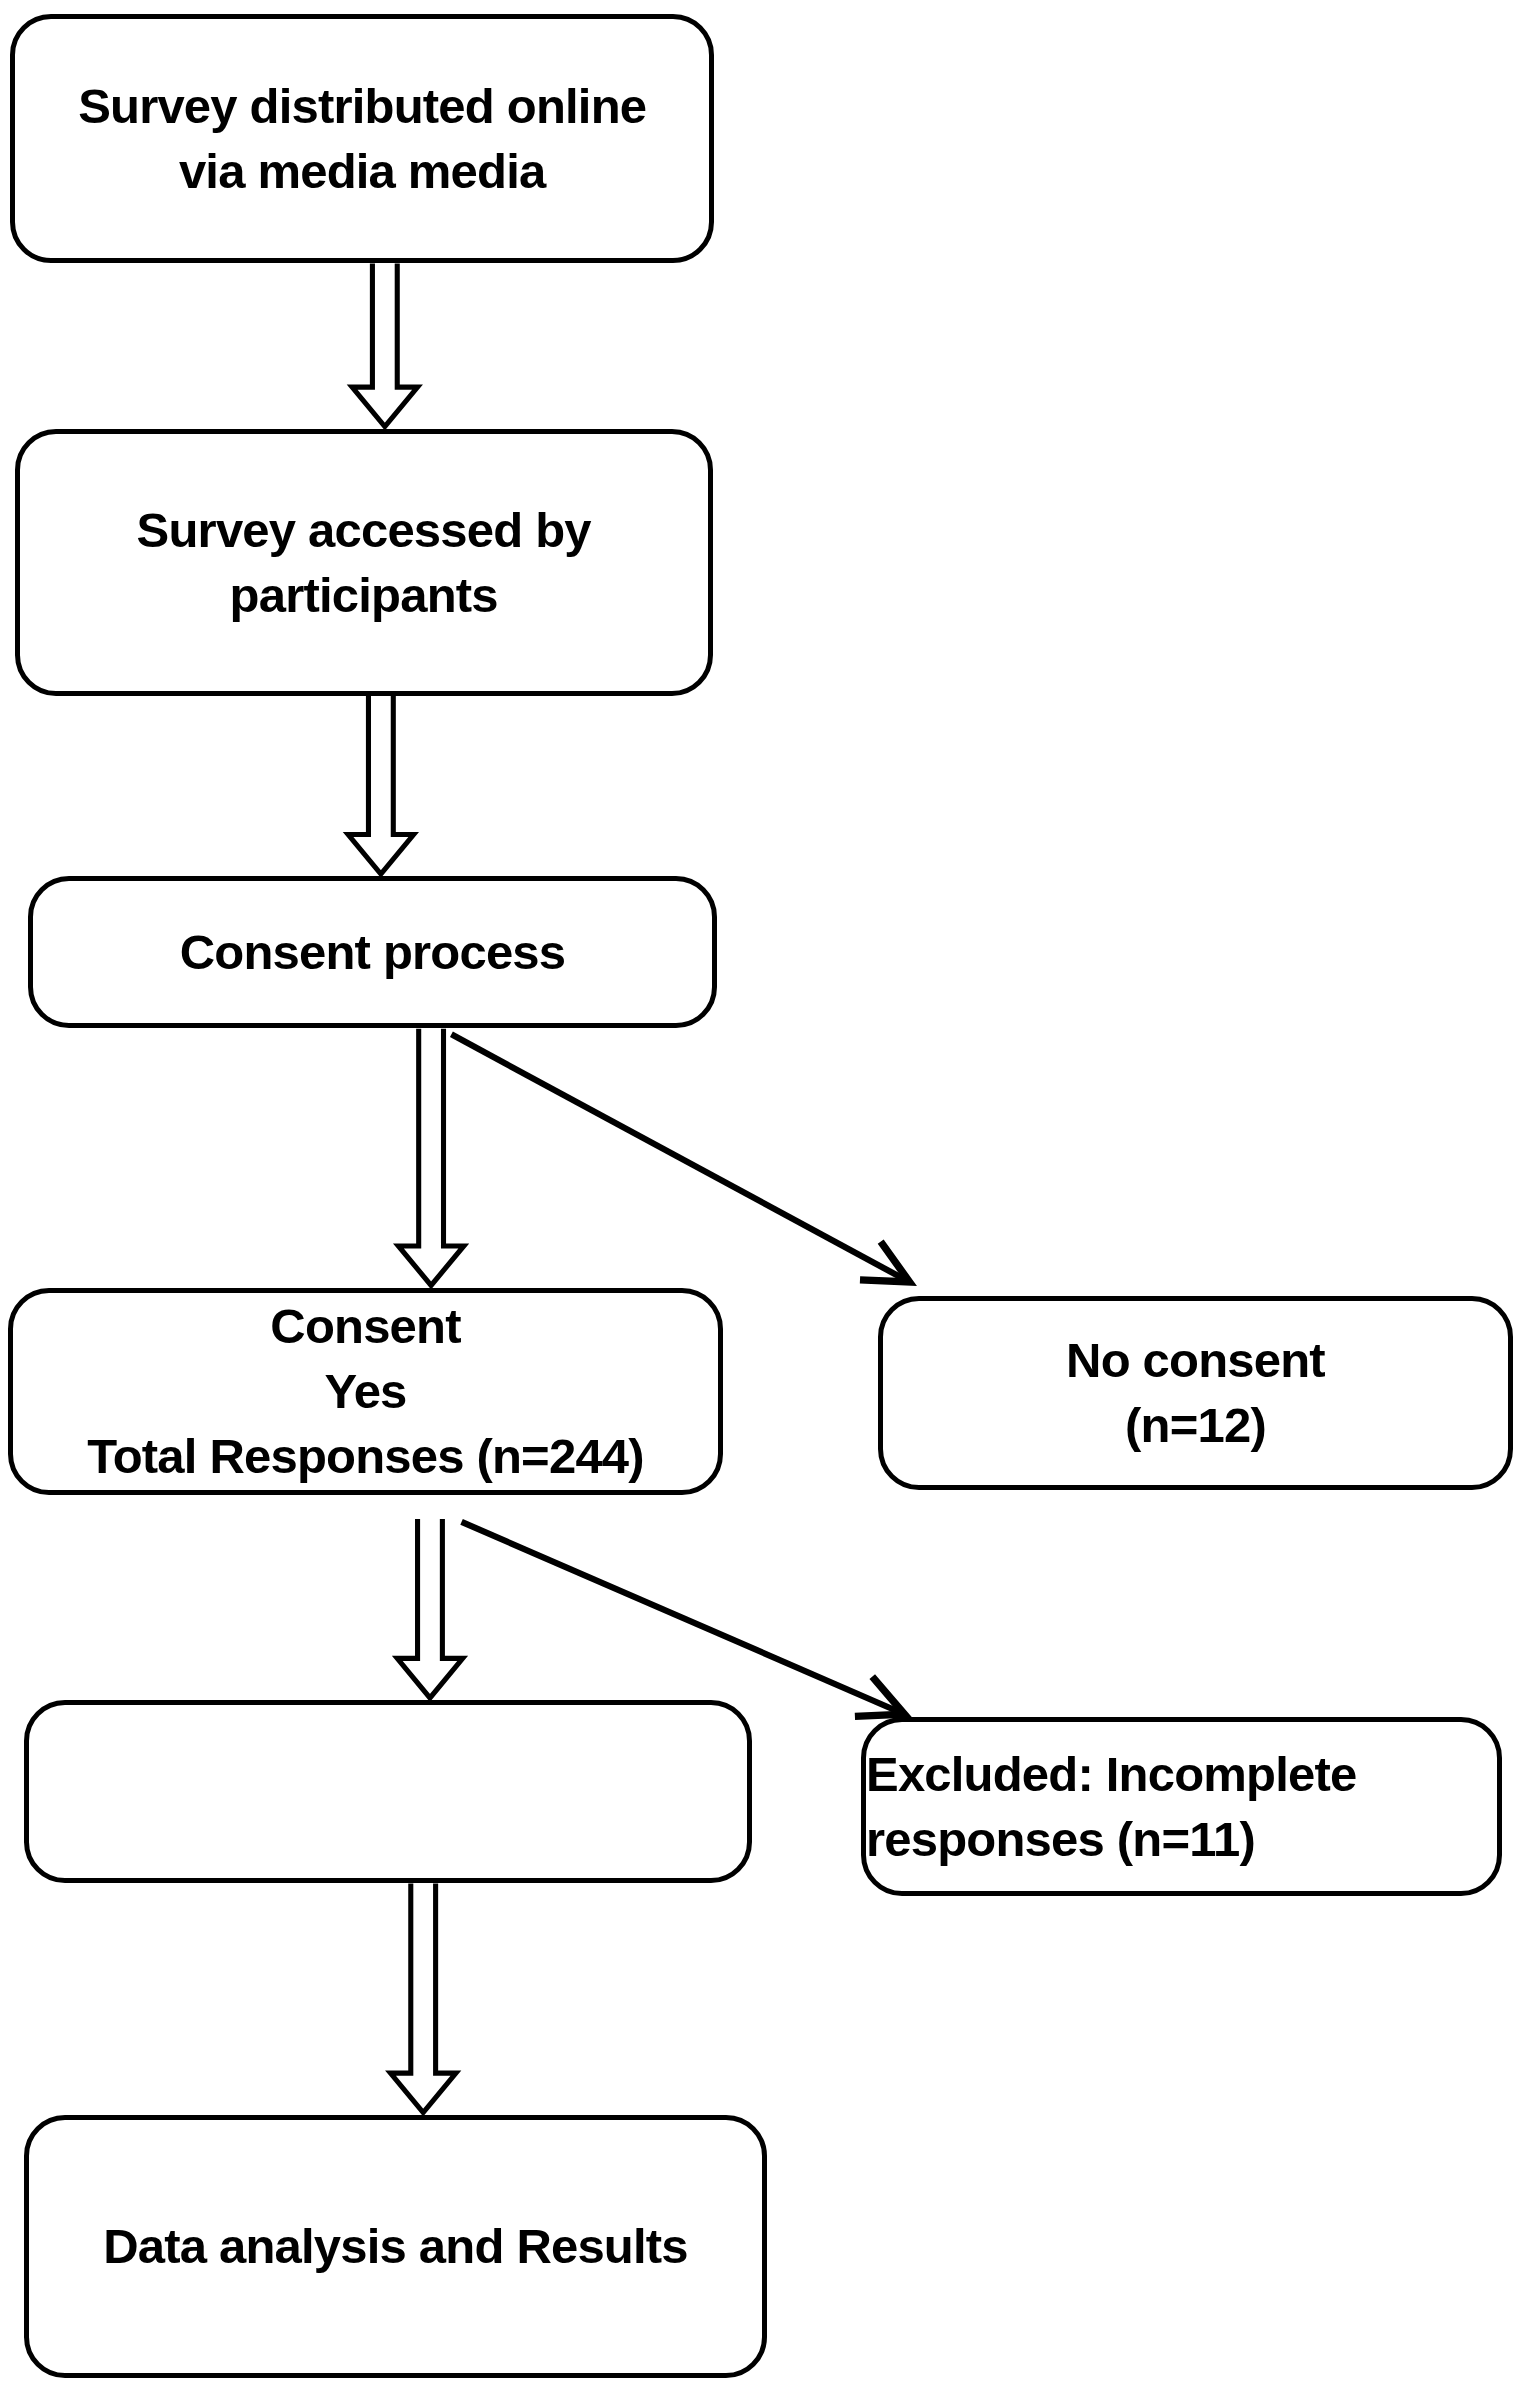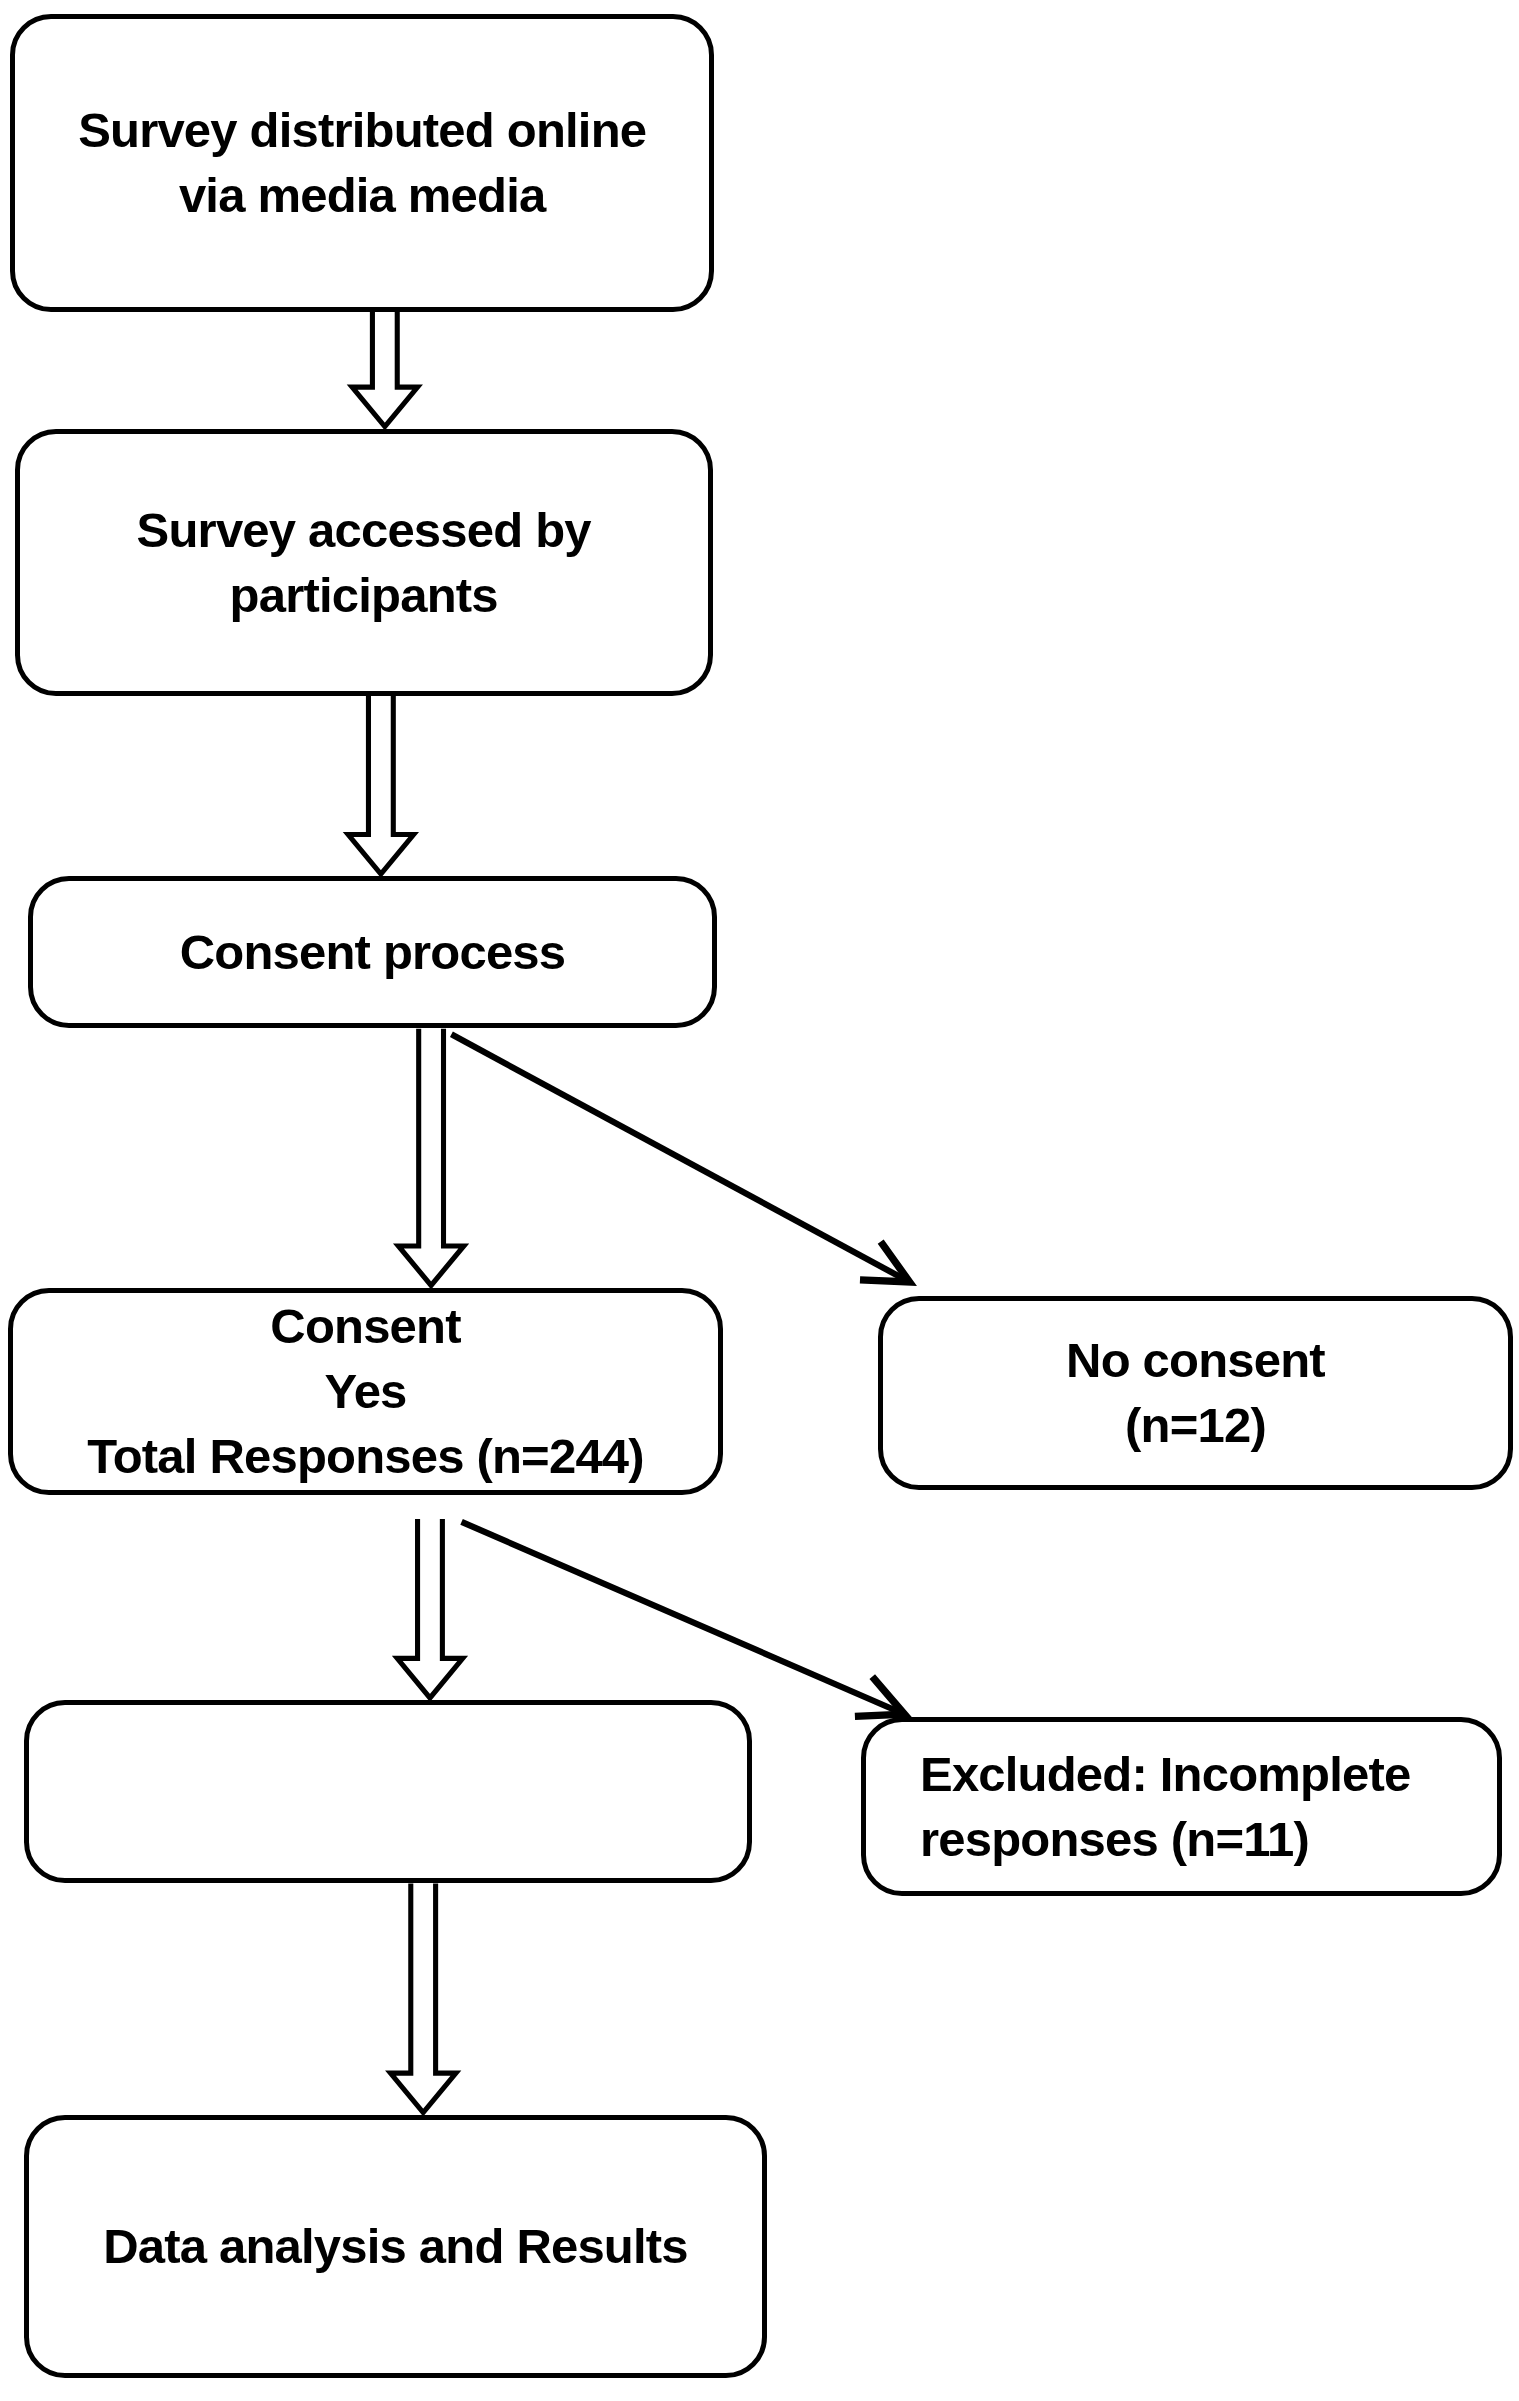--- a/index.html
+++ b/index.html
@@ -36,21 +36,20 @@
     color: #000000;
     font-weight: 700;
     font-size: 49px;
     line-height: 1.32;
     letter-spacing: -0.8px;
     white-space: nowrap;
     text-align: center;
   }
   .node.align-left {
     align-items: flex-start;
-    padding-left: 54px;
     text-align: left;
   }
   .node .line {
     display: block;
   }
 </style>
 </head>
 <body>
 
 <div class="canvas">
@@ -62,21 +61,21 @@
       <path d="M 728 3338 L 728 3674 L 692 3674 L 750 3744 L 808 3674 L 772 3674 L 772 3338" fill="#ffffff" stroke="#000000" stroke-width="9" stroke-linejoin="miter"></path>
       <g>
         <path d="M 800 1833 L 1612 2272" stroke="#000000" stroke-width="11" fill="none"></path>
         <path d="M 1560.7699901174092 2200.449415883379 L 1612 2272 L 1524.0770268239964 2268.3188605172086" stroke="#000000" stroke-width="13" fill="none" stroke-linejoin="miter"></path>
       </g>
       <g>
         <path d="M 818 2697 L 1603 3038" stroke="#000000" stroke-width="11" fill="none"></path>
         <path d="M 1545.8250780856704 2971.1043476443324 L 1603 3038 L 1515.0851097967918 3041.869377282954" stroke="#000000" stroke-width="13" fill="none" stroke-linejoin="miter"></path>
       </g>
     </svg>
-    <div class="node" style="left: 10.2px; top: 14px; width: 704px; height: 298px; text-align: center;">
+    <div class="node" style="left: 10.2px; top: 14px; width: 704px; height: 249px; text-align: center;">
       <span class="line">Survey distributed online</span>
       <span class="line">via media media</span>
     </div>
     <div class="node" style="left: 28px; top: 876px; width: 689px; height: 152px;">
       <span class="line">Consent process</span>
     </div>
     <div class="node" style="left: 14.7px; top: 429px; width: 698px; height: 267px;">
       <span class="line">Survey accessed by</span>
       <span class="line">participants</span>
     </div>

